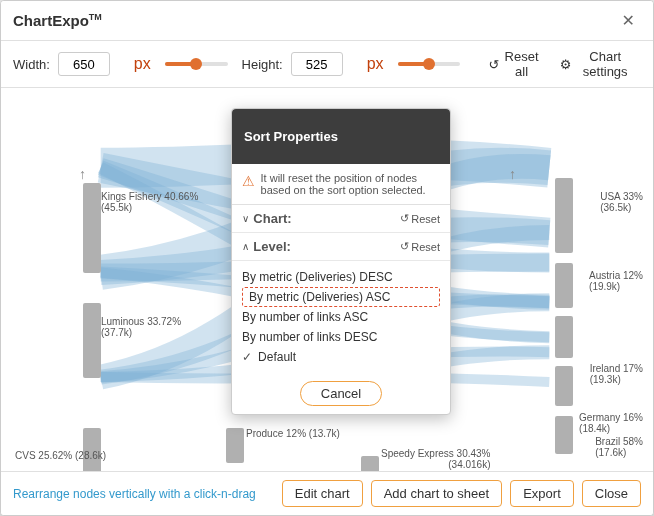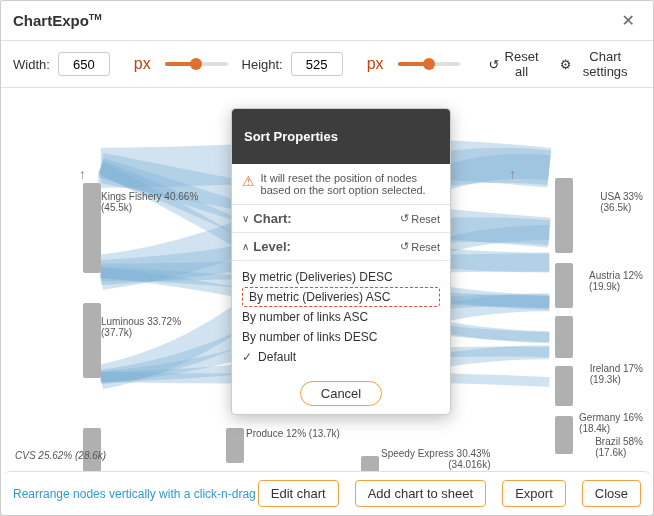--- a/index.html
+++ b/index.html
@@ -232,29 +232,28 @@
       border-radius: 2px;
     }
     
     .bottom-bar {
       background: #fff;
       border-top: 1px solid #e0e0e0;
       padding: 8px 12px;
       display: flex;
       align-items: center;
       justify-content: space-between;
-      border-radius: 9px;
     }
     .bottom-hint {
       color: #3399cc;
       font-size: 12px;
     }
     .bottom-actions {
       display: flex;
-      gap: 16px;
+      gap: 8px;
     }
     .action-btn {
       border: 1.5px solid #f0a040;
       background: #fff;
       border-radius: 4px;
       padding: 5px 12px;
       cursor: pointer;
       font-size: 13px;
       color: #333;
     }
@@ -354,21 +353,21 @@
     <div class="node-bar" style="width:18px;height:40px;top:368px;left:360px;"></div>
 
     <div class="node-label" style="top:103px;left:100px;">
       <div>Kings Fishery 40.66%</div>
       <div>(45.5k)</div>
     </div>
     <div class="node-label" style="top:228px;left:100px;">
       <div>Luminous 33.72%</div>
       <div>(37.7k)</div>
     </div>
-    <div class="node-label" style="top:362px;left:14px;font-style:italic;">
+    <div class="node-label" style="top:362px;left:14px;">
       <div>CVS 25.62% (28.6k)</div>
     </div>
 
     <div class="node-label" style="top:103px;right:10px;">
       <div>USA 33%</div>
       <div>(36.5k)</div>
     </div>
     <div class="node-label" style="top:182px;right:10px;">
       <div>Austria 12%</div>
       <div>(19.9k)</div>

